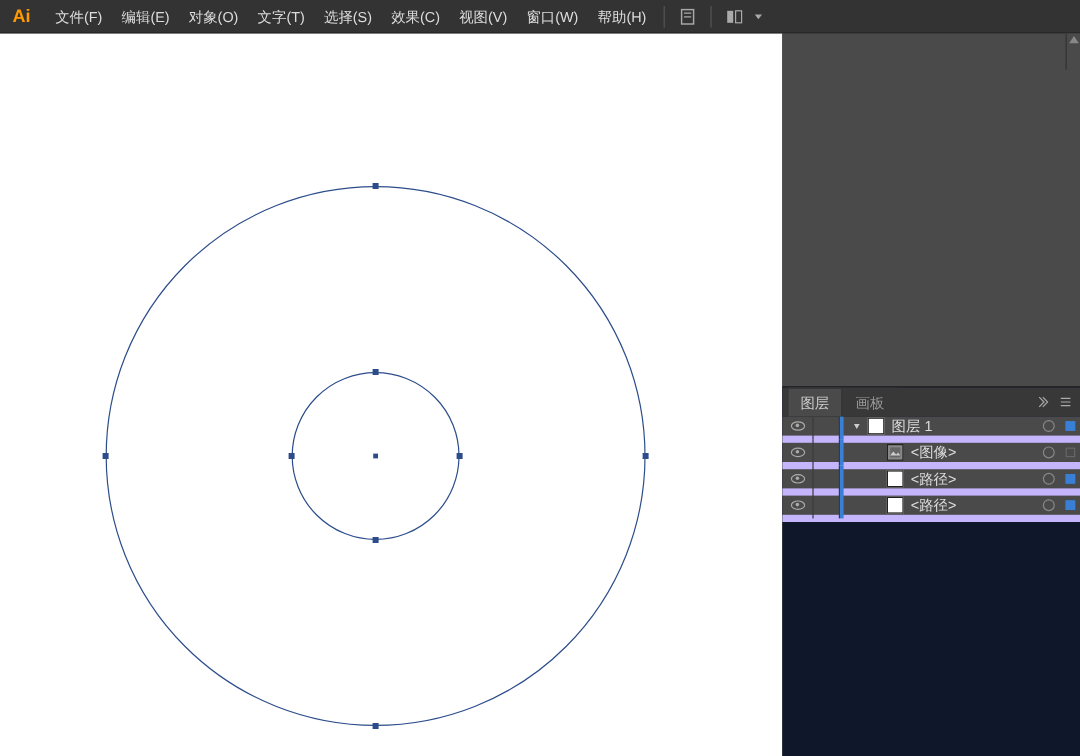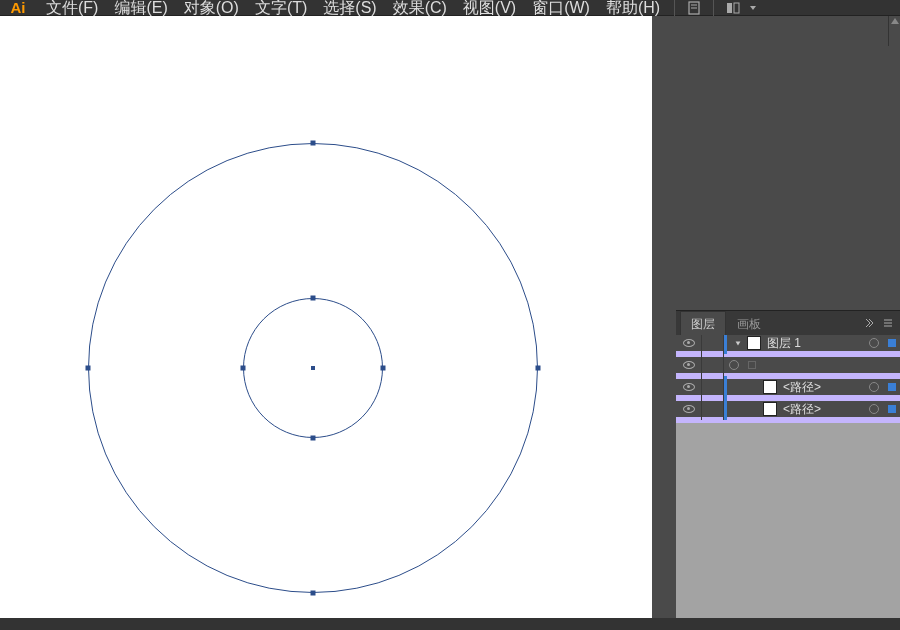--- a/index.html
+++ b/index.html
@@ -7,21 +7,21 @@
       width: 900px;
       height: 630px;
       background: #333333;
       font-family: "Microsoft YaHei", sans-serif;
       font-size: 12px;
       color: #cccccc;
       overflow: hidden;
       position: relative;
     }
     .menubar {
-      height: 16px;
+      height: 28px;
       background: #333333;
       display: flex;
       align-items: center;
       padding: 0 4px;
       border-bottom: 1px solid #222;
     }
     .app-logo {
       width: 28px;
       height: 22px;
       display: flex;
@@ -31,21 +31,21 @@
       font-weight: bold;
       font-size: 15px;
       margin-right: 6px;
     }
     .menu-item {
       padding: 0 8px;
       height: 28px;
       line-height: 28px;
       cursor: default;
       color: #ddd;
-      font-size: 16px;
+      font-size: 12px;
     }
     .menubar-sep {
       width: 1px;
       height: 18px;
       background: #555;
       margin: 0 6px;
     }
     .menubar-icon {
       width: 22px;
       height: 22px;
@@ -90,24 +90,23 @@
       background: #4a4a4a;
       position: relative;
       display: flex;
       flex-direction: column;
     }
     .right-panel-empty {
       flex: 0 0 294px;
       background: #4a4a4a;
     }
     .layers-panel {
-      background: #a3a3a3;
+      background: #0f172a;
       border-top: 1px solid #222;
       flex: 1;
-      margin-left: 24px;
     }
     .panel-tabs {
       height: 24px;
       display: flex;
       align-items: center;
       background: #383838;
       padding: 0 4px;
       position: relative;
     }
     .panel-tab {
@@ -372,20 +371,31 @@
           <div class="sel-col">
               <div class="sel-square selected"></div>
             </div>
         </div>
 
         <div class="layer-row">
           <div class="vis-col">
               <div class="eye"></div>
             </div>
           <div class="lock-col"></div>
+          <div class="indent-area" style="padding-left:0;">
+            <div class="color-strip" style="background:#3a7fd6;"></div>
+            <div style="width:26px;"></div>
+            <div class="thumb img">
+              <svg viewBox="0 0 12 12" width="10" height="10">
+                  <rect x="1" y="1" width="10" height="10" fill="#666"></rect>
+                  <path d="M1 9 L4 5 L7 8 L9 6 L11 9 Z" fill="#ccc"></path>
+                </svg>
+            </div>
+            <span class="layer-name">&lt;图像&gt;</span>
+          </div>
           <div class="target-col">
               <div class="target-ring"></div>
             </div>
           <div class="sel-col">
               <div class="sel-square"></div>
             </div>
         </div>
 
         <div class="layer-row">
           <div class="vis-col">

